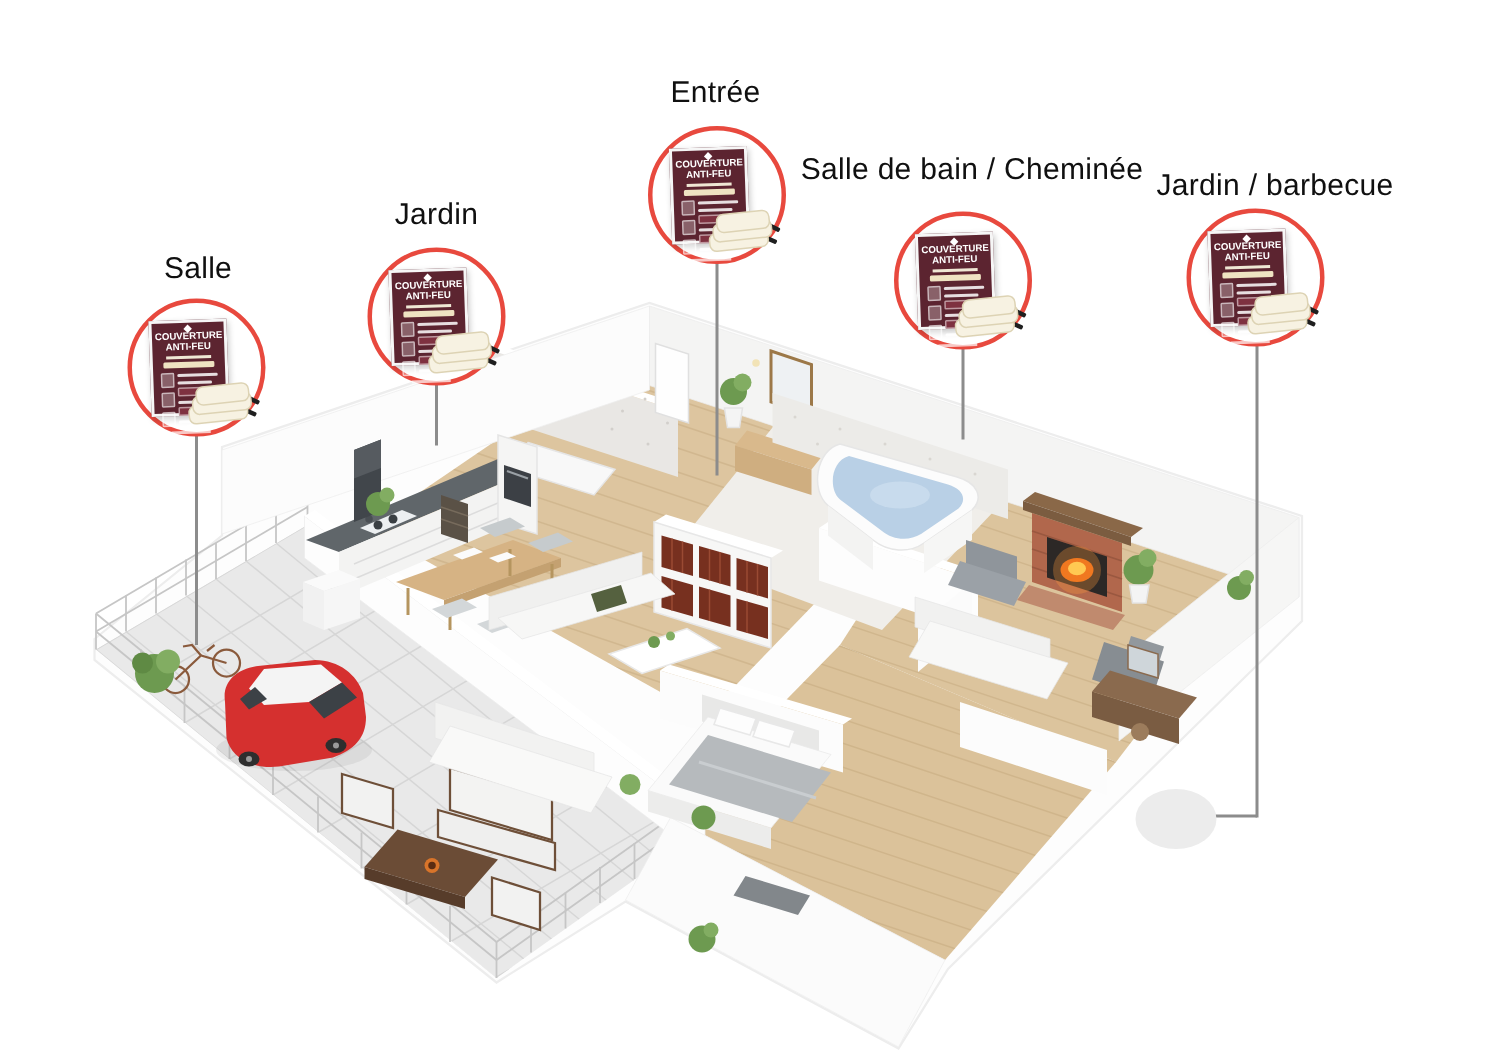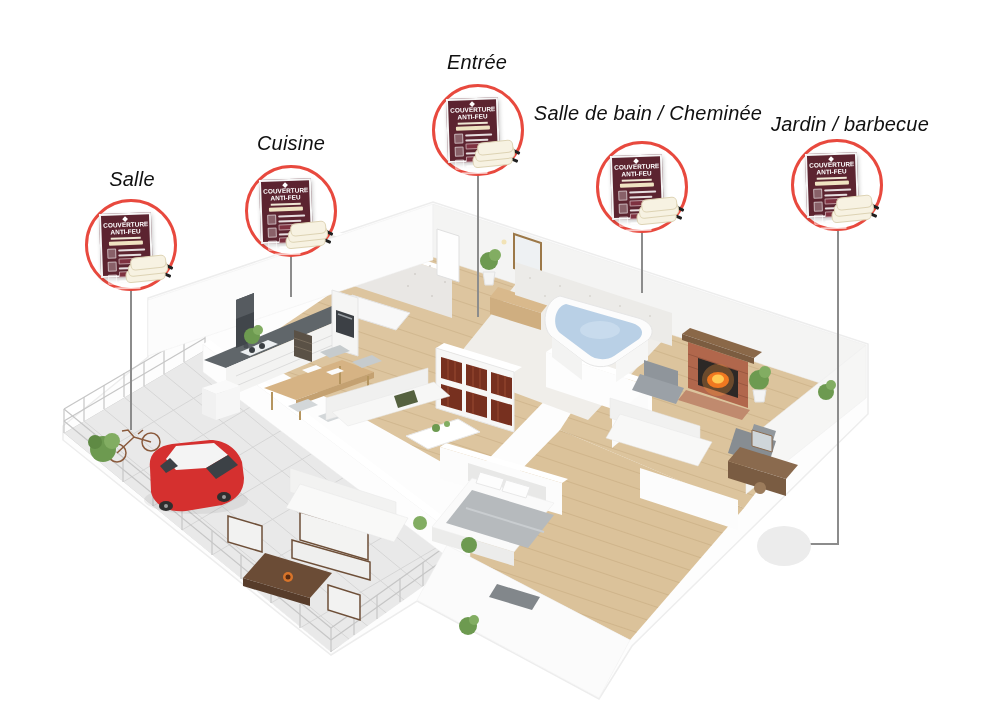--- a/index.html
+++ b/index.html
@@ -1,21 +1,21 @@
 <!DOCTYPE html>
 <html><head>
 <meta charset="utf-8">
 <style>
   html,body{margin:0;padding:0;background:#fff;}
   #stage{position:relative;width:1001px;height:706px;background:#fff;overflow:hidden;
          font-family:"Liberation Sans",sans-serif;}
   #house-svg{position:absolute;left:0;top:0;z-index:1;}
   .marker{position:absolute;left:0;top:0;z-index:3;}
   .marker-label{position:absolute;transform:translateX(-50%);font-size:20px;color:#101010;
-                white-space:nowrap;letter-spacing:.2px;z-index:4;font-style:italic;}
+                white-space:nowrap;letter-spacing:.2px;z-index:4;}
   .leader{position:absolute;width:2px;background:#8c8c8c;transform:translateX(-50%);z-index:2;}
   .leader-h{position:absolute;height:2px;background:#8c8c8c;z-index:2;}
   .end-ellipse{position:absolute;width:54px;height:40px;border-radius:50%;background:#ececec;z-index:2;}
   .marker-circle{position:absolute;width:86px;height:86px;border-radius:50%;border:3px solid #e8493e;
                  background:#fff;transform:translate(-50%,-50%);display:flex;align-items:center;
                  justify-content:center;z-index:4;}
   
   .packet{position:relative;width:48px;height:60px;background:#5c2430;border:2px solid #f6f6f6;
           box-shadow:1px 2px 4px rgba(0,0,0,.22);transform:rotate(-2deg) translateX(-5px);}
   .p-dot{width:4px;height:4px;background:#fff;margin:2px auto 0;transform:rotate(45deg);}
@@ -408,21 +408,21 @@
             <u class="f1"></u>
             <u class="f2"></u>
             <u class="f3"></u>
       </div>
     </div>
   </div>
 </div>
 
 <div class="marker">
   <div class="leader" style="left:291px;top:253px;height:44px"></div>
-  <div class="marker-label" style="left:291px;top:132px">Cuisine</div>
+  <div class="marker-label" style="left:291px;top:132px">Jardin</div>
   <div class="marker-circle" style="left:291px;top:211px">
     <div class="packet">
       <div class="p-dot"></div>
       <div class="p-title">COUVERTURE</div>
       <div class="p-title">ANTI-FEU</div>
       <div class="p-line"></div>
       <div class="p-badge"></div>
       <div class="p-body">
         <div class="p-icons">
               <i></i>

